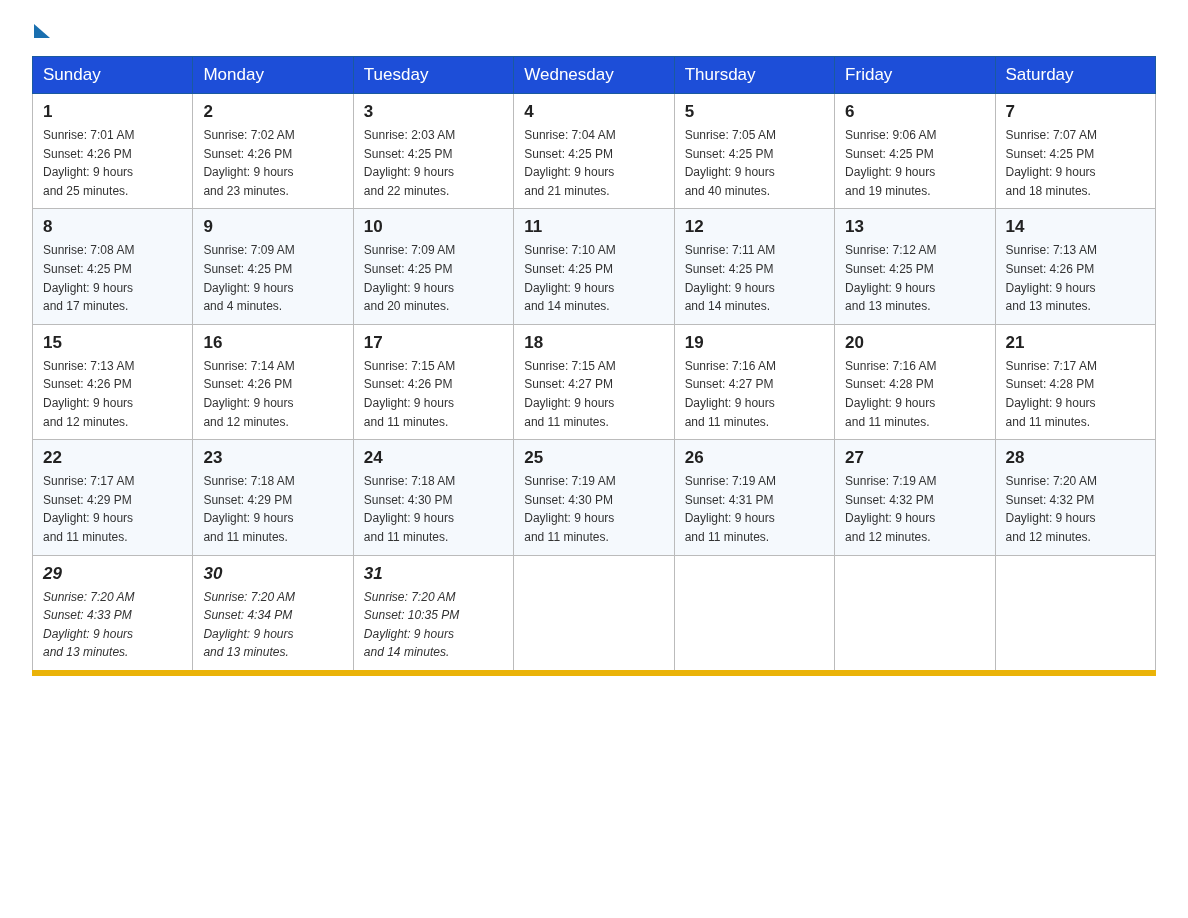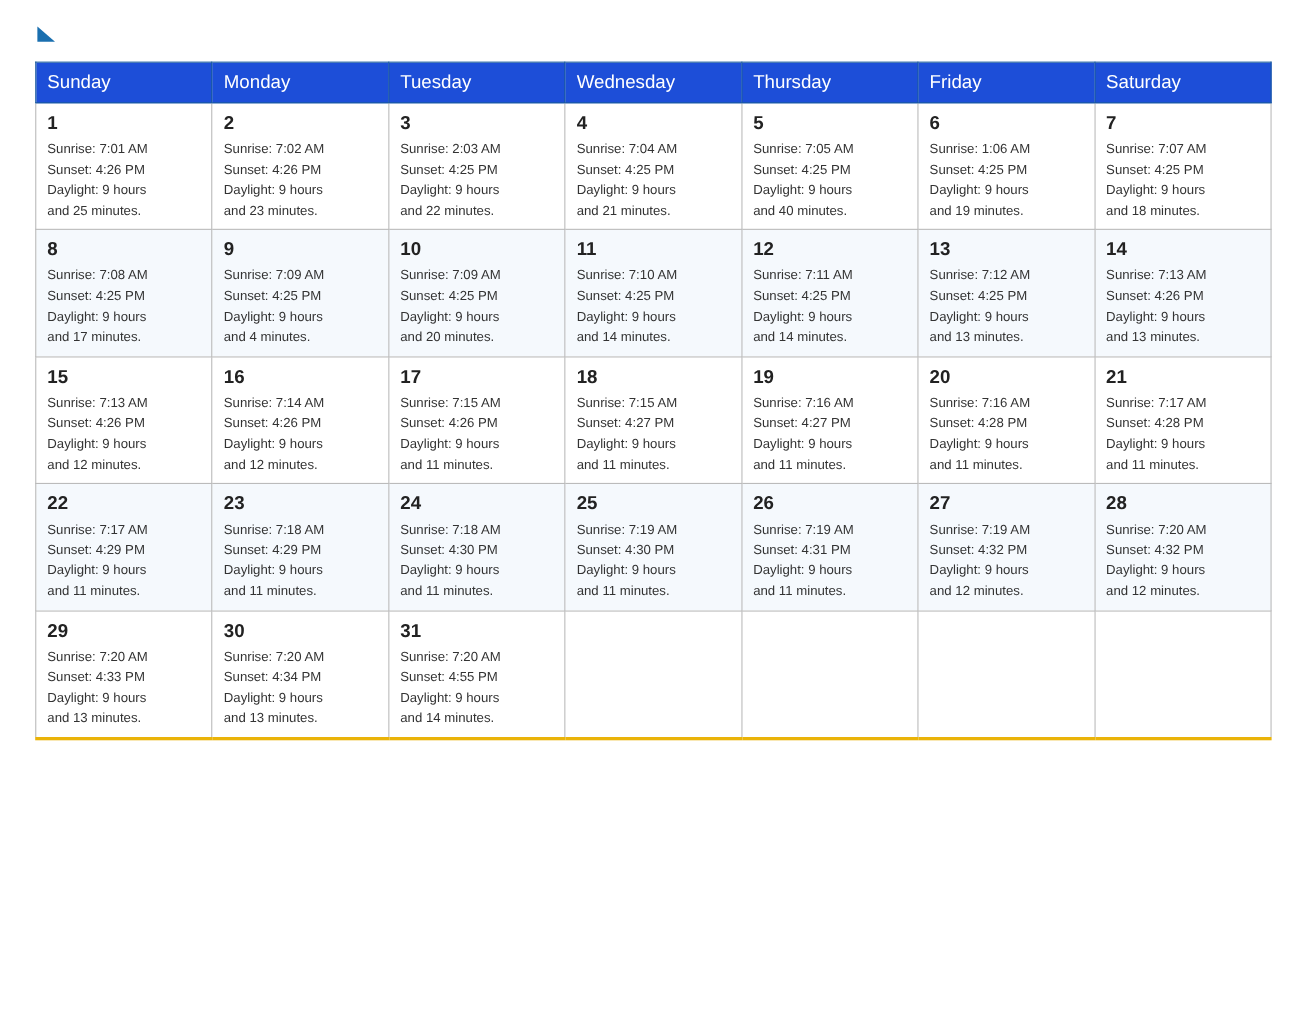--- a/index.html
+++ b/index.html
@@ -87,21 +87,22 @@
       color: #222;
       display: block;
       margin-bottom: 4px;
     }
     .day-info {
       font-size: 12px;
       color: #333;
       line-height: 1.55;
     }
     .last-row td {
-      border-bottom: 3px solid #eab308;
+      border-bottom: 6px solid #eab308;
+      font-style: italic;
     }
   </style>
 </head>
 <body>
 
 <div class="header-area">
   <div class="logo">
     <div class="logo-text">
       <span class="general"></span>
       <span class="arrow"></span>
@@ -143,21 +144,21 @@
         <td>
           <span class="day-num">4</span>
           <div class="day-info"><span>Sunrise: 7:04 AM</span><br><span>Sunset: 4:25 PM</span><br><span>Daylight: 9 hours</span><br><span>and 21 minutes.</span></div>
         </td>
         <td>
           <span class="day-num">5</span>
           <div class="day-info"><span>Sunrise: 7:05 AM</span><br><span>Sunset: 4:25 PM</span><br><span>Daylight: 9 hours</span><br><span>and 40 minutes.</span></div>
         </td>
         <td>
           <span class="day-num">6</span>
-          <div class="day-info"><span>Sunrise: 1:06 AM</span><br><span>Sunset: 4:25 PM</span><br><span>Daylight: 9 hours</span><br><span>and 19 minutes.</span></div>
+          <div class="day-info"><span>Sunrise: 9:06 AM</span><br><span>Sunset: 4:25 PM</span><br><span>Daylight: 9 hours</span><br><span>and 19 minutes.</span></div>
         </td>
         <td>
           <span class="day-num">7</span>
           <div class="day-info"><span>Sunrise: 7:07 AM</span><br><span>Sunset: 4:25 PM</span><br><span>Daylight: 9 hours</span><br><span>and 18 minutes.</span></div>
         </td>
       </tr>
       <tr>
         <td>
           <span class="day-num">8</span>
           <div class="day-info"><span>Sunrise: 7:08 AM</span><br><span>Sunset: 4:25 PM</span><br><span>Daylight: 9 hours</span><br><span>and 17 minutes.</span></div>
@@ -251,21 +252,21 @@
         <td>
           <span class="day-num">29</span>
           <div class="day-info"><span>Sunrise: 7:20 AM</span><br><span>Sunset: 4:33 PM</span><br><span>Daylight: 9 hours</span><br><span>and 13 minutes.</span></div>
         </td>
         <td>
           <span class="day-num">30</span>
           <div class="day-info"><span>Sunrise: 7:20 AM</span><br><span>Sunset: 4:34 PM</span><br><span>Daylight: 9 hours</span><br><span>and 13 minutes.</span></div>
         </td>
         <td>
           <span class="day-num">31</span>
-          <div class="day-info"><span>Sunrise: 7:20 AM</span><br><span>Sunset: 4:55 PM</span><br><span>Daylight: 9 hours</span><br><span>and 14 minutes.</span></div>
+          <div class="day-info"><span>Sunrise: 7:20 AM</span><br><span>Sunset: 10:35 PM</span><br><span>Daylight: 9 hours</span><br><span>and 14 minutes.</span></div>
         </td>
         <td></td>
         <td></td>
         <td></td>
         <td></td>
       </tr>
     </tbody>
 </table>
 
 </body></html>

